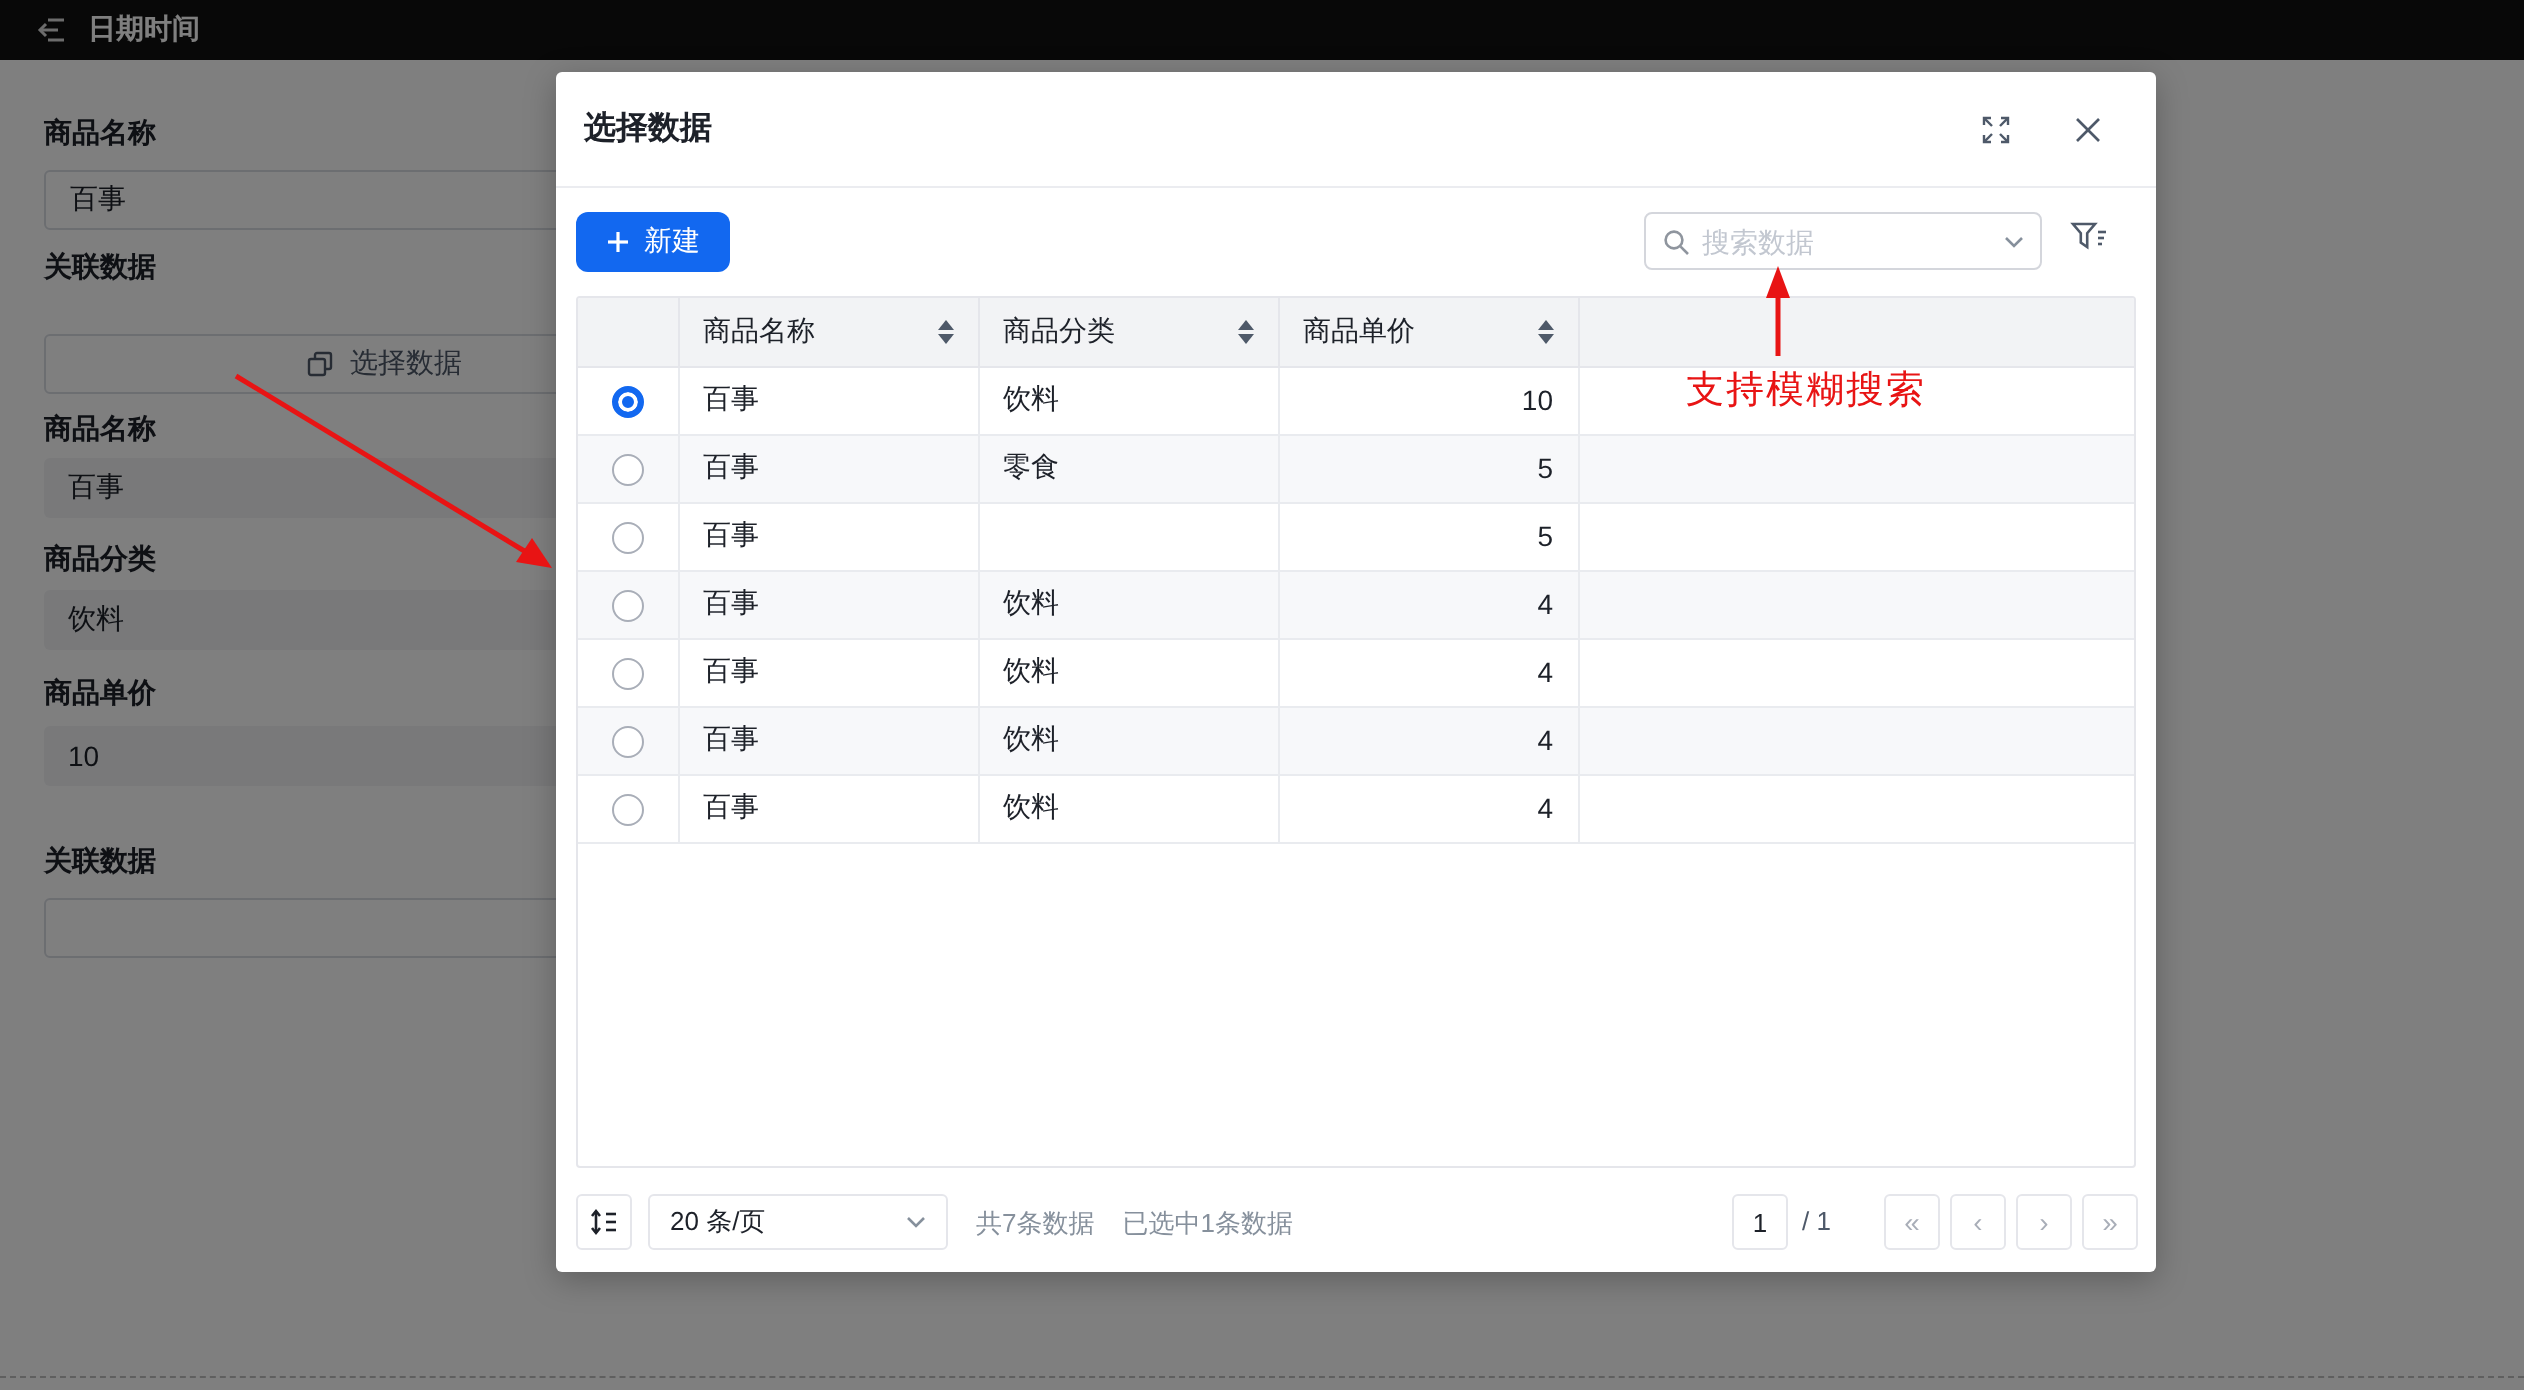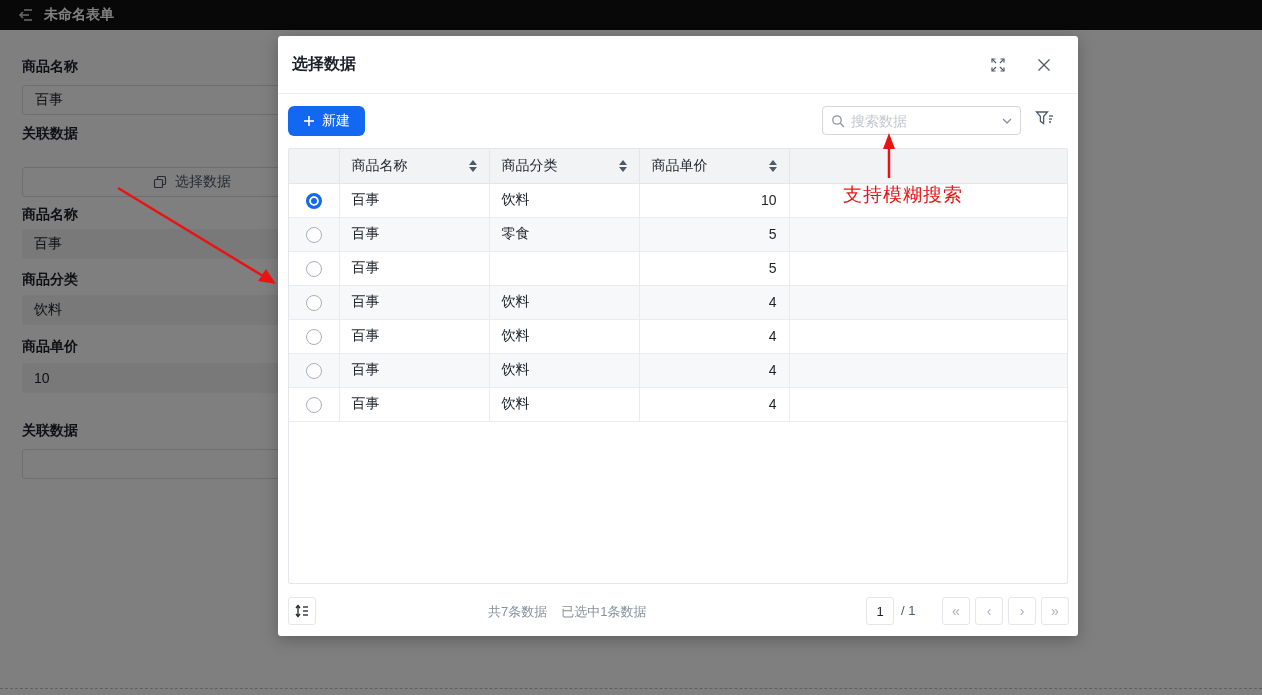--- a/index.html
+++ b/index.html
@@ -105,21 +105,21 @@
 <div class="page">
   <div class="topbar">
     <span class="icon-btn">
       <svg width="16" height="16" viewBox="0 0 16 16" fill="none" stroke="#d9d9d9" stroke-width="1.5">
         <path d="M6 3 H14"></path>
           <path d="M6 13 H14"></path>
           <path d="M11 8 H2"></path>
           <path d="M5 5 L2 8 L5 11"></path>
       </svg>
     </span>
-    <span class="title">未命名表单</span>
+    <span class="title">日期时间</span>
   </div>
 
   <div class="form-label" style="top:58px">商品名称</div>
   <div class="form-box input-box" style="top:85px">
     <span>百事</span>
   </div>
 
   <div class="form-label" style="top:125px">关联数据</div>
   <div class="form-box select-data-btn" style="top:167px">
     <span class="icon-btn">
@@ -321,20 +321,28 @@
     <span class="rowheight-btn">
       <svg width="16" height="16" viewBox="0 0 16 16" fill="none" stroke="#1d2129" stroke-width="1.3">
         <path d="M4 2.5 V13.5"></path>
           <path d="M2 5 L4 2.5 L6 5"></path>
           <path d="M2 11 L4 13.5 L6 11"></path>
         <path d="M9 4 H14"></path>
           <path d="M9 8 H14"></path>
           <path d="M9 12 H14"></path>
       </svg>
     </span>
+    <span class="pagesize-select">
+      <span>20 条/页</span>
+      <span class="chev icon-btn">
+        <svg width="10" height="6" viewBox="0 0 10 6" fill="none" stroke="#86909c" stroke-width="1.3">
+            <path d="M1 1 L5 5 L9 1"></path>
+          </svg>
+      </span>
+    </span>
     <span class="footer-stats">
       <span>共7条数据</span>
       <span>已选中1条数据</span>
     </span>
     <input class="page-input" value="1" style="">
     <span class="page-total">/ 1</span>
     <button class="pg-btn" style="left:664px">«</button>
     <button class="pg-btn" style="left:697px">‹</button>
     <button class="pg-btn" style="left:730px">›</button>
     <button class="pg-btn" style="left:763px">»</button>

